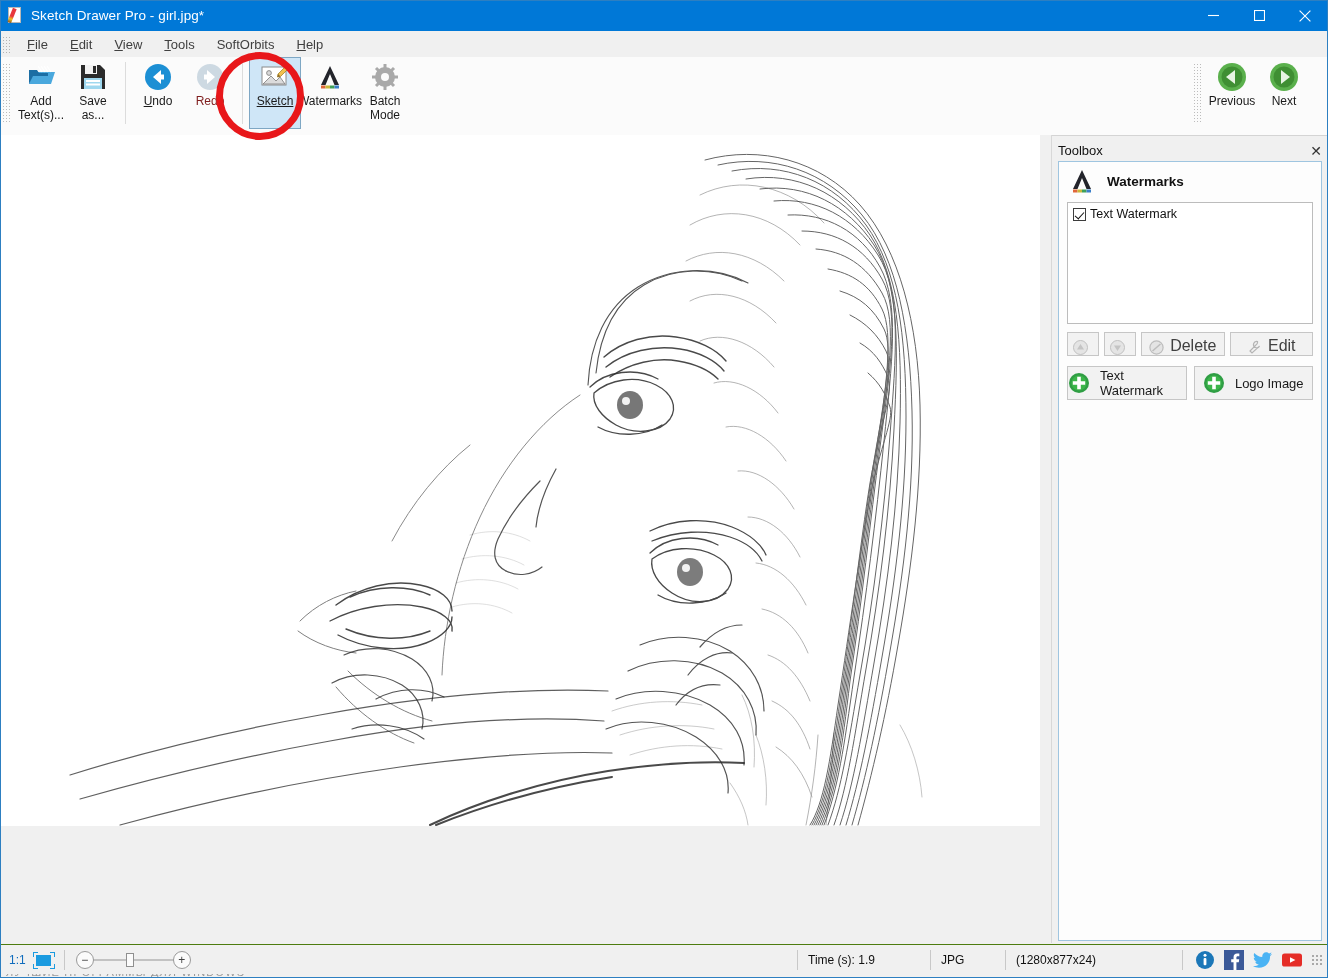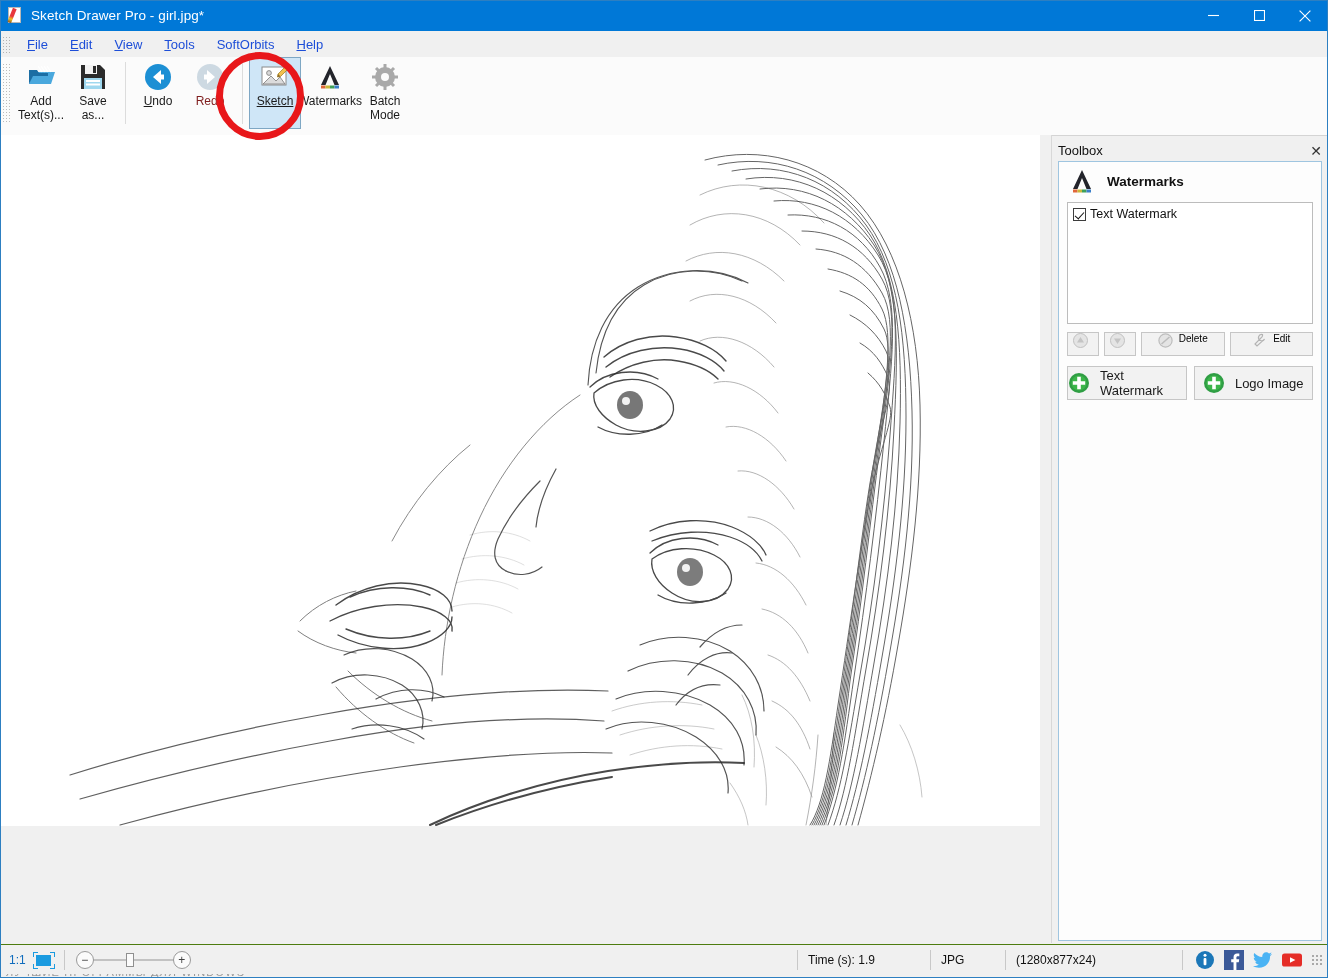--- a/index.html
+++ b/index.html
@@ -42,21 +42,21 @@
     position:absolute;left:0;top:31px;width:1328px;height:26px;
     background:#f0f0f0;display:flex;align-items:center;
   }
   .gripdots{
     width:9px;height:18px;margin-left:3px;margin-right:4px;
     background-image:radial-gradient(#b0b0b0 0.8px, transparent 0.9px);
     background-size:3px 3px;background-position:2px 1px;
     opacity:.95;flex:0 0 auto;
   }
   .menuitem{
-    font-size:13px;color:#1d4ed8;padding:2px 11px;white-space:nowrap;cursor:default;
+    font-size:13px;color:#404040;padding:2px 11px;white-space:nowrap;cursor:default;
   }
   .menuitem u{text-decoration:underline;}
 
   
   .toolbar{
     position:absolute;left:0;top:57px;width:1328px;height:78px;
     background:#fbfbfb;border-bottom:1px solid #d4d4d4;
     display:flex;align-items:flex-start;
   }
   .tb-grip{
@@ -143,22 +143,22 @@
     width:13px;height:13px;border:1px solid #3c3c3c;background:#fff;
     margin-right:4px;position:relative;box-sizing:border-box;flex:0 0 auto;
   }
   .cb.on:after{
     content:"";position:absolute;left:3px;top:1px;width:4px;height:8px;
     border:solid #111;border-width:0 1.6px 1.6px 0;transform:rotate(42deg);
   }
   .btnrow{display:flex;margin:8px 8px 0 8px;gap:5px;}
   .sbtn{
     height:24px;background:#f2f2f2;border:1px solid #c6c6c6;box-sizing:border-box;
-    display:flex;align-items:flex-start;justify-content:center;gap:6px;
-    font-size:10px;color:#000000;cursor:default;
+    display:flex;align-items:flex-end;justify-content:center;gap:6px;
+    font-size:16px;color:#404040;cursor:default;
   }
   .sbtn.w1{width:32px;}
   .sbtn.grow{flex:1;}
   .sbtn .gi{width:15px;height:15px;flex:0 0 auto;}
   .bigrow{display:flex;margin:10px 8px 0 8px;gap:7px;}
   .bigbtn{
     flex:1;height:34px;background:#f2f2f2;border:1px solid #c6c6c6;box-sizing:border-box;
     display:flex;align-items:center;justify-content:center;gap:10px;
     font-size:13px;color:#1a1a1a;cursor:default;
   }
@@ -363,20 +363,43 @@
           </g>
           <circle cx="14" cy="14" r="4" fill="#fbfbfb"></circle>
         </svg>
       </div>
       <div class="lbl">Batch
 Mode</div>
     </div>
 
     <div class="tb-overflow">▾</div>
 
+    <div class="tb-right">
+      <div class="tb-grip"></div>
+      <div class="tbtn">
+        <div class="ico">
+          <svg width="30" height="30" viewBox="0 0 30 30">
+            <circle cx="15" cy="15" r="14" fill="#5ab04c"></circle>
+            <circle cx="15" cy="15" r="10.5" fill="#3f8f33"></circle>
+            <path d="M18 8 L9 15 L18 22 Z" fill="#e7f4e3"></path>
+          </svg>
+        </div>
+        <div class="lbl">Previous</div>
+      </div>
+      <div class="tbtn">
+        <div class="ico">
+          <svg width="30" height="30" viewBox="0 0 30 30">
+            <circle cx="15" cy="15" r="14" fill="#5ab04c"></circle>
+            <circle cx="15" cy="15" r="10.5" fill="#3f8f33"></circle>
+            <path d="M12 8 L21 15 L12 22 Z" fill="#e7f4e3"></path>
+          </svg>
+        </div>
+        <div class="lbl">Next</div>
+      </div>
+    </div>
   </div>
 
   <div class="annot-circle"></div>
 
   <div class="workarea">
     <div class="canvas">
       <div class="canvas-left-edge"></div>
 
 
       <div class="sketchwrap">

